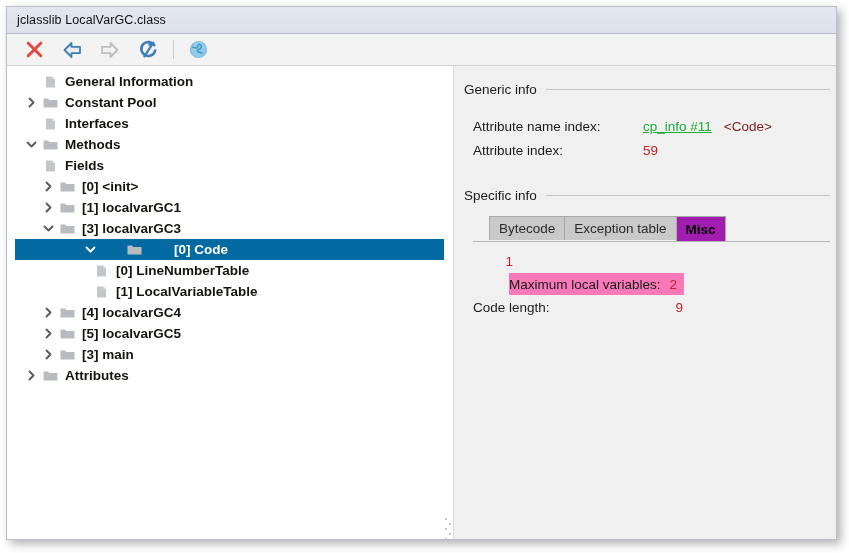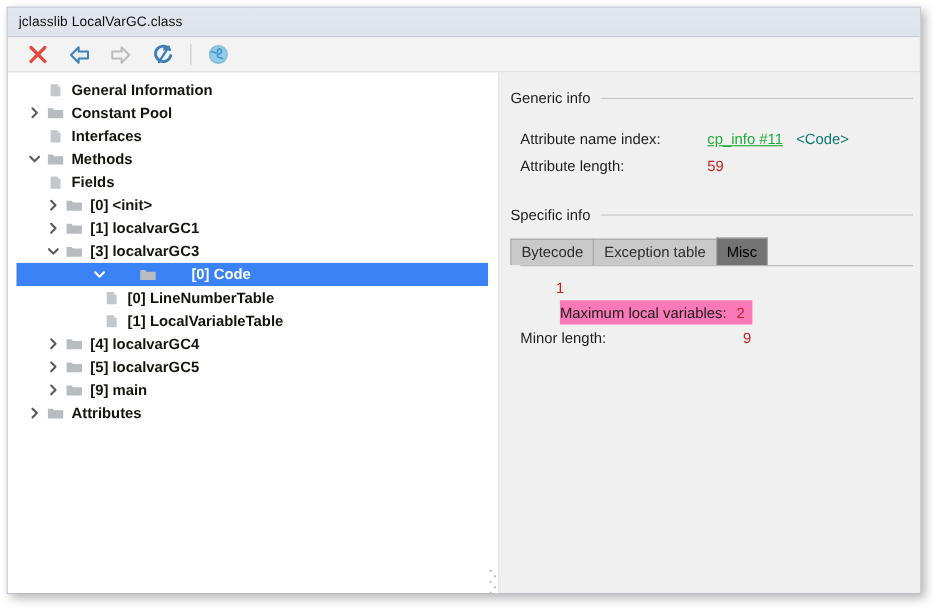--- a/index.html
+++ b/index.html
@@ -90,21 +90,21 @@
     overflow: hidden;
   }
   .trow {
     height: 21px;
     display: flex;
     align-items: center;
     white-space: nowrap;
     box-sizing: border-box;
   }
   .trow.sel {
-    background: #3b82f6;
+    background: #0369a1;
     margin: 0 0 0 8px;
     width: 429px;
     gap: 25px;
   }
   .trow.sel .tlabel { color: #ffffff; }
   .tlabel {
     font-size: 13.5px;
     color: #14140f;
     line-height: 1;
     font-weight: bold;
@@ -192,63 +192,64 @@
     color: #c22222;
   }
   .kv .v.num { width: 40px; text-align: right; }
   .kv .link {
     font-size: 13.5px;
     color: #1faa3c;
     text-decoration: underline;
   }
   .kv .tag {
     font-size: 13.5px;
-    color: #0f766e;
+    color: #7f1d1d;
     margin-left: 12px;
   }
   .kv.hl {
     background: #f978b8;
     display: inline-flex;
     height: 22px;
     padding-right: 7px;
     width: auto;
   }
   .kv.hl .k { width: auto; flex: 0 0 auto; margin-right: 9px; }
 
   .gap-a { height: 14px; }
   .gap-b { height: 10px; }
   .gap-c { height: 22px; }
   .gap-d { height: 7px; }
 
   
   .tabbar {
     display: flex;
-    align-items: center;
-    margin-left: 0;
+    align-items: flex-start;
+    margin-left: 25px;
     height: 25px;
   }
   .tab {
     height: 24px;
     padding: 0 9px;
     display: flex;
     align-items: center;
     font-size: 13.5px;
     background: #c9c9c9;
     border: 1px solid #a8a8a8;
     border-bottom: none;
     color: #2b2b2b;
     box-sizing: border-box;
     margin-right: -1px;
   }
   .tab.active {
-    background: #737373;
+    background: #a21caf;
     color: #000000;
     border-color: #a8a8a8;
     height: 25px;
     z-index: 2;
+    font-weight: bold;
   }
   .tab-underline {
     margin-left: 9px;
     height: 1px;
     background: #b4b4b4;
     margin-right: 6px;
   }
 </style>
 </head>
 <body>
@@ -467,21 +468,21 @@
           <span class="twist">
             <svg width="11" height="11" viewBox="0 0 11 11">
               <path d="M3.5 1.5 L7.5 5.5 L3.5 9.5" fill="none" stroke="#5a5a5a" stroke-width="1.9" stroke-linecap="round" stroke-linejoin="round"></path>
             </svg>
           </span>
           <span class="ticon">
             <svg width="15" height="14" viewBox="0 0 15 14">
               <path d="M0.5 2.5 L5 2.5 L6.3 4 L14.5 4 L14.5 11.5 L0.5 11.5 Z" fill="#b8bcc0"></path>
             </svg>
           </span>
-          <span class="tlabel">[9] main</span>
+          <span class="tlabel">[3] main</span>
         </div>
         <div class="trow">
           <span style="flex: 0 0 16px;"></span>
           <span class="twist">
             <svg width="11" height="11" viewBox="0 0 11 11">
               <path d="M3.5 1.5 L7.5 5.5 L3.5 9.5" fill="none" stroke="#5a5a5a" stroke-width="1.9" stroke-linecap="round" stroke-linejoin="round"></path>
             </svg>
           </span>
           <span class="ticon">
             <svg width="15" height="14" viewBox="0 0 15 14">
@@ -511,21 +512,21 @@
 
       <div class="gap-a"></div>
 
       <div class="kv">
         <span class="k">Attribute name index:</span>
         <a class="link" href="#">cp_info #11</a>
         <span class="tag">&lt;Code&gt;</span>
       </div>
 
       <div class="kv">
-        <span class="k">Attribute length:</span>
+        <span class="k">Attribute index:</span>
         <span class="v">59</span>
       </div>
 
       <div class="gap-c"></div>
 
       <div class="section-head">
         <span class="stitle">Specific info</span>
         <span class="sline"></span>
       </div>
 
@@ -545,19 +546,19 @@
       </div>
 
       <div style="margin-left:9px;padding-left:36px;">
         <div class="kv hl" style="margin-left:0;">
           <span class="k">Maximum local variables:</span>
           <span class="v">2</span>
         </div>
       </div>
 
       <div class="kv">
-        <span class="k">Minor length:</span>
+        <span class="k">Code length:</span>
         <span class="v num">9</span>
       </div>
 
     </div>
   </div>
 </div>
 
 </body></html>

